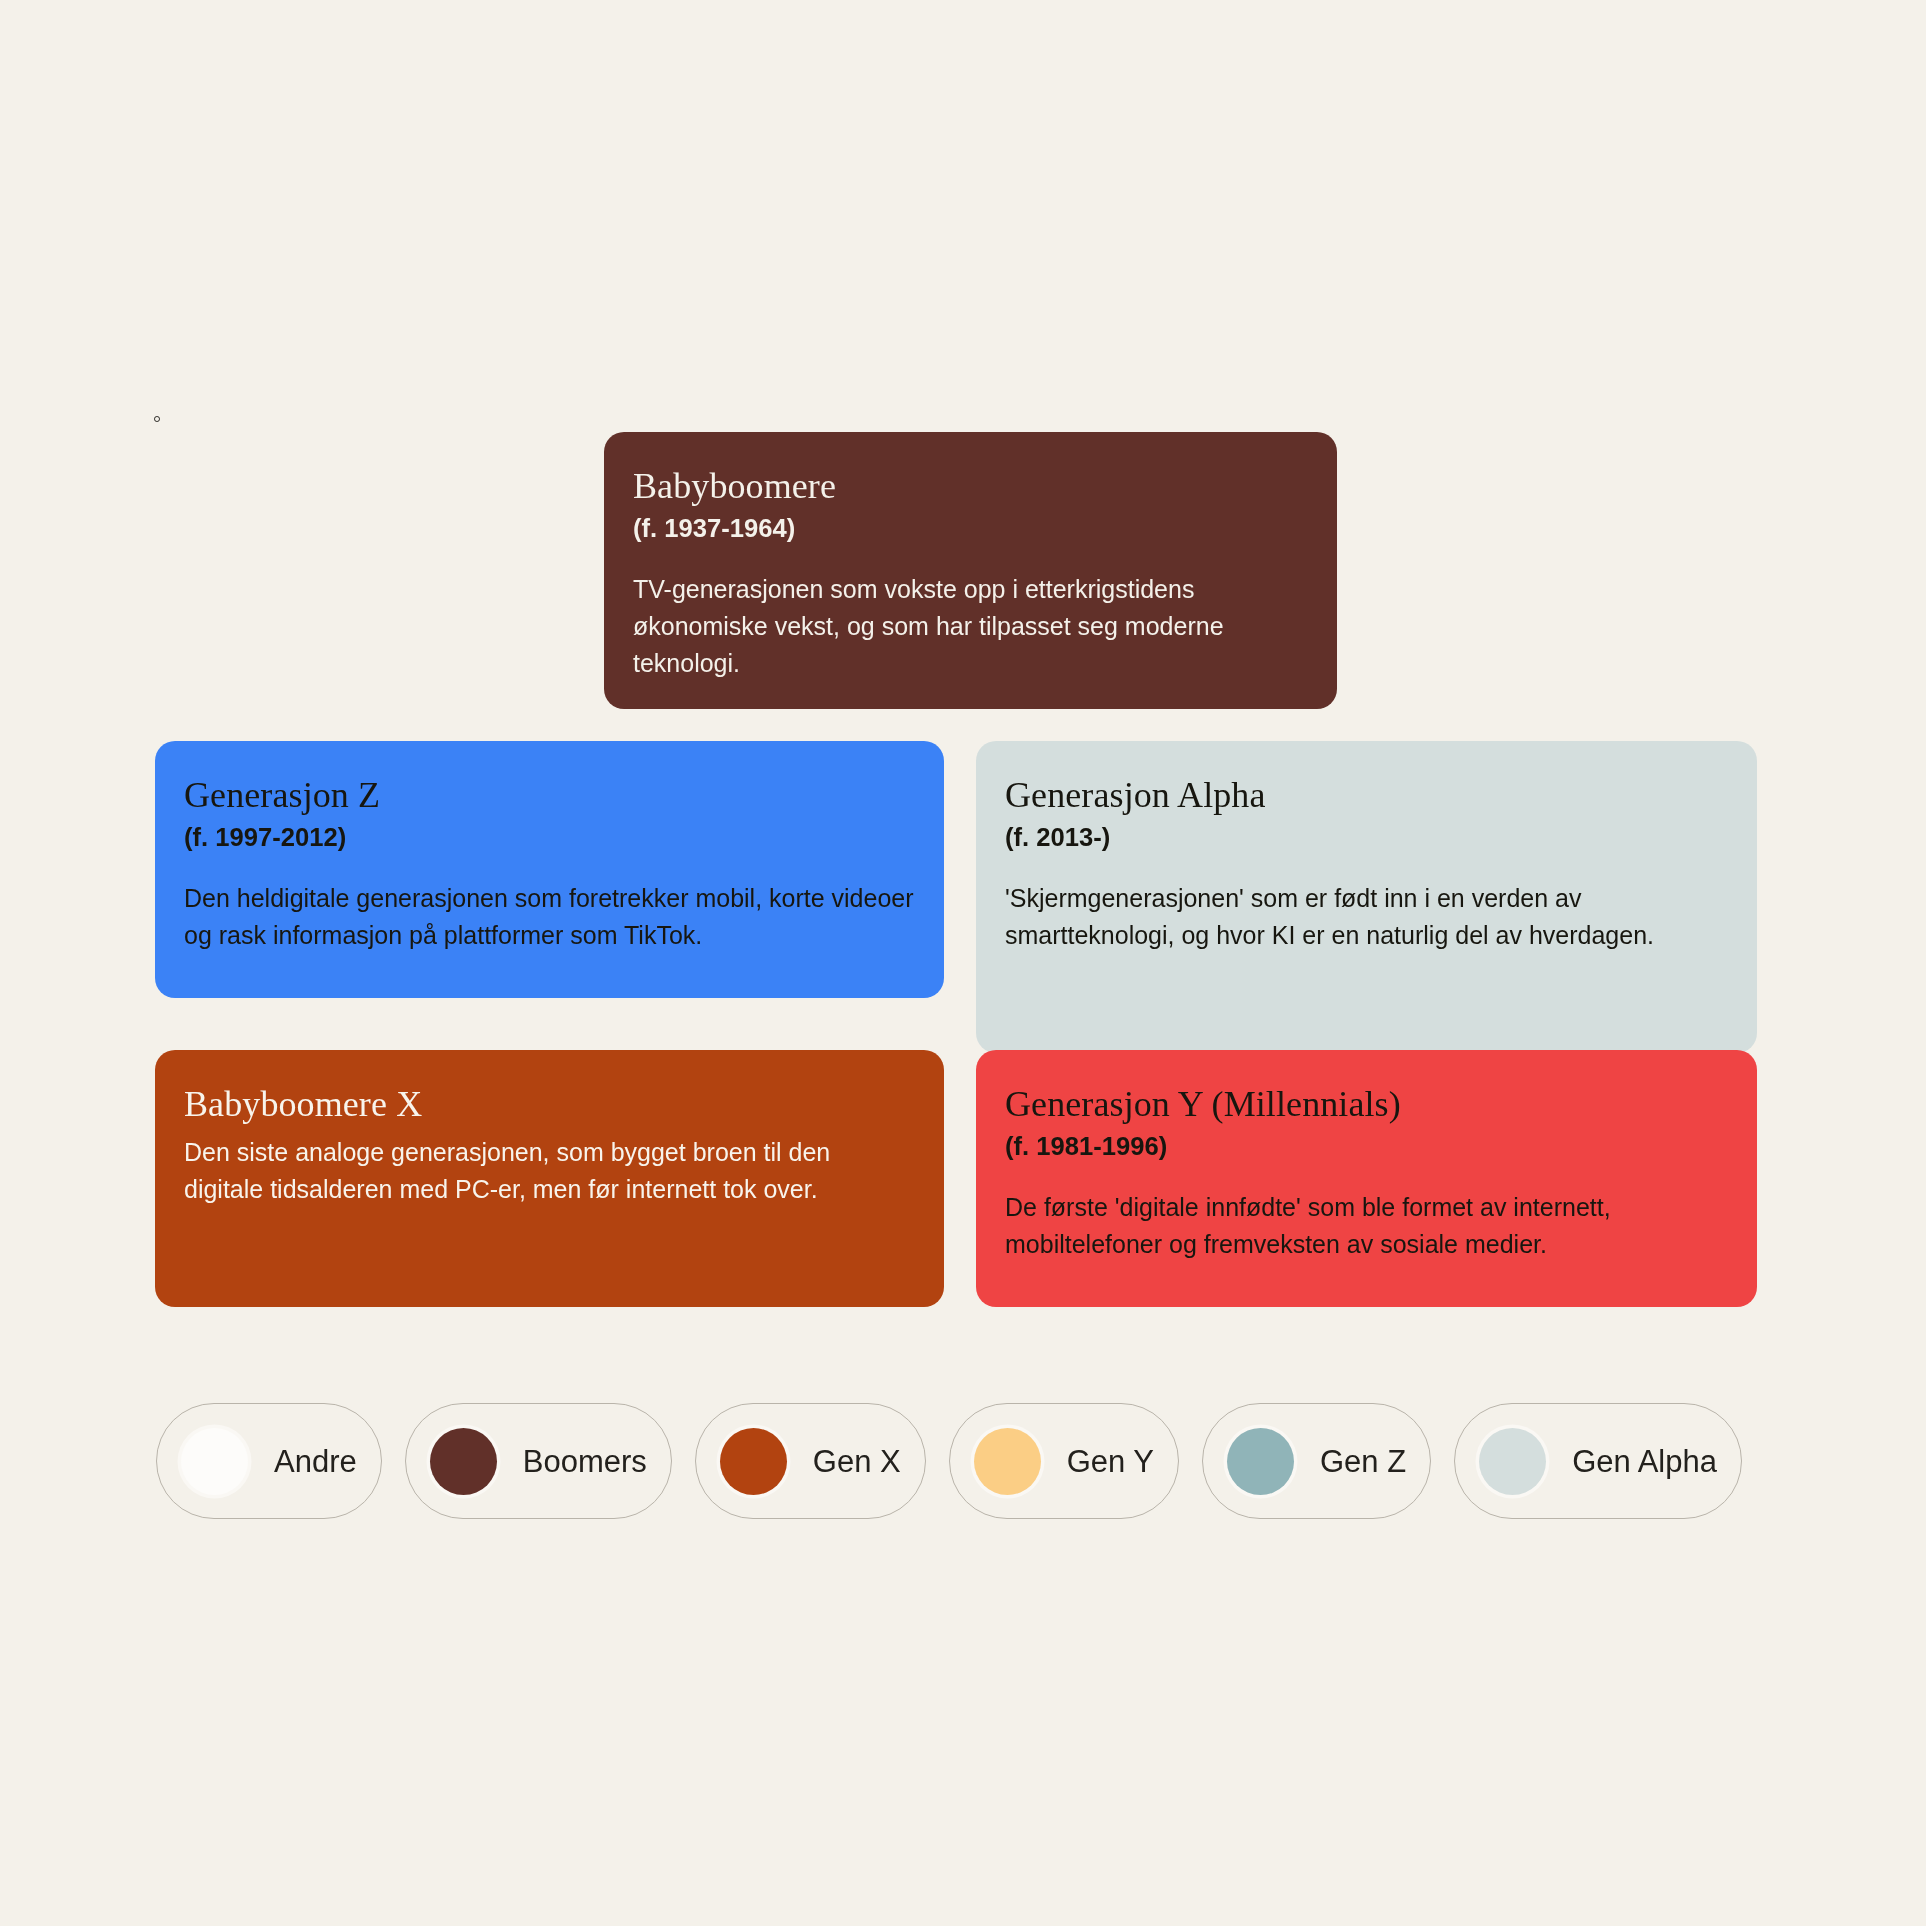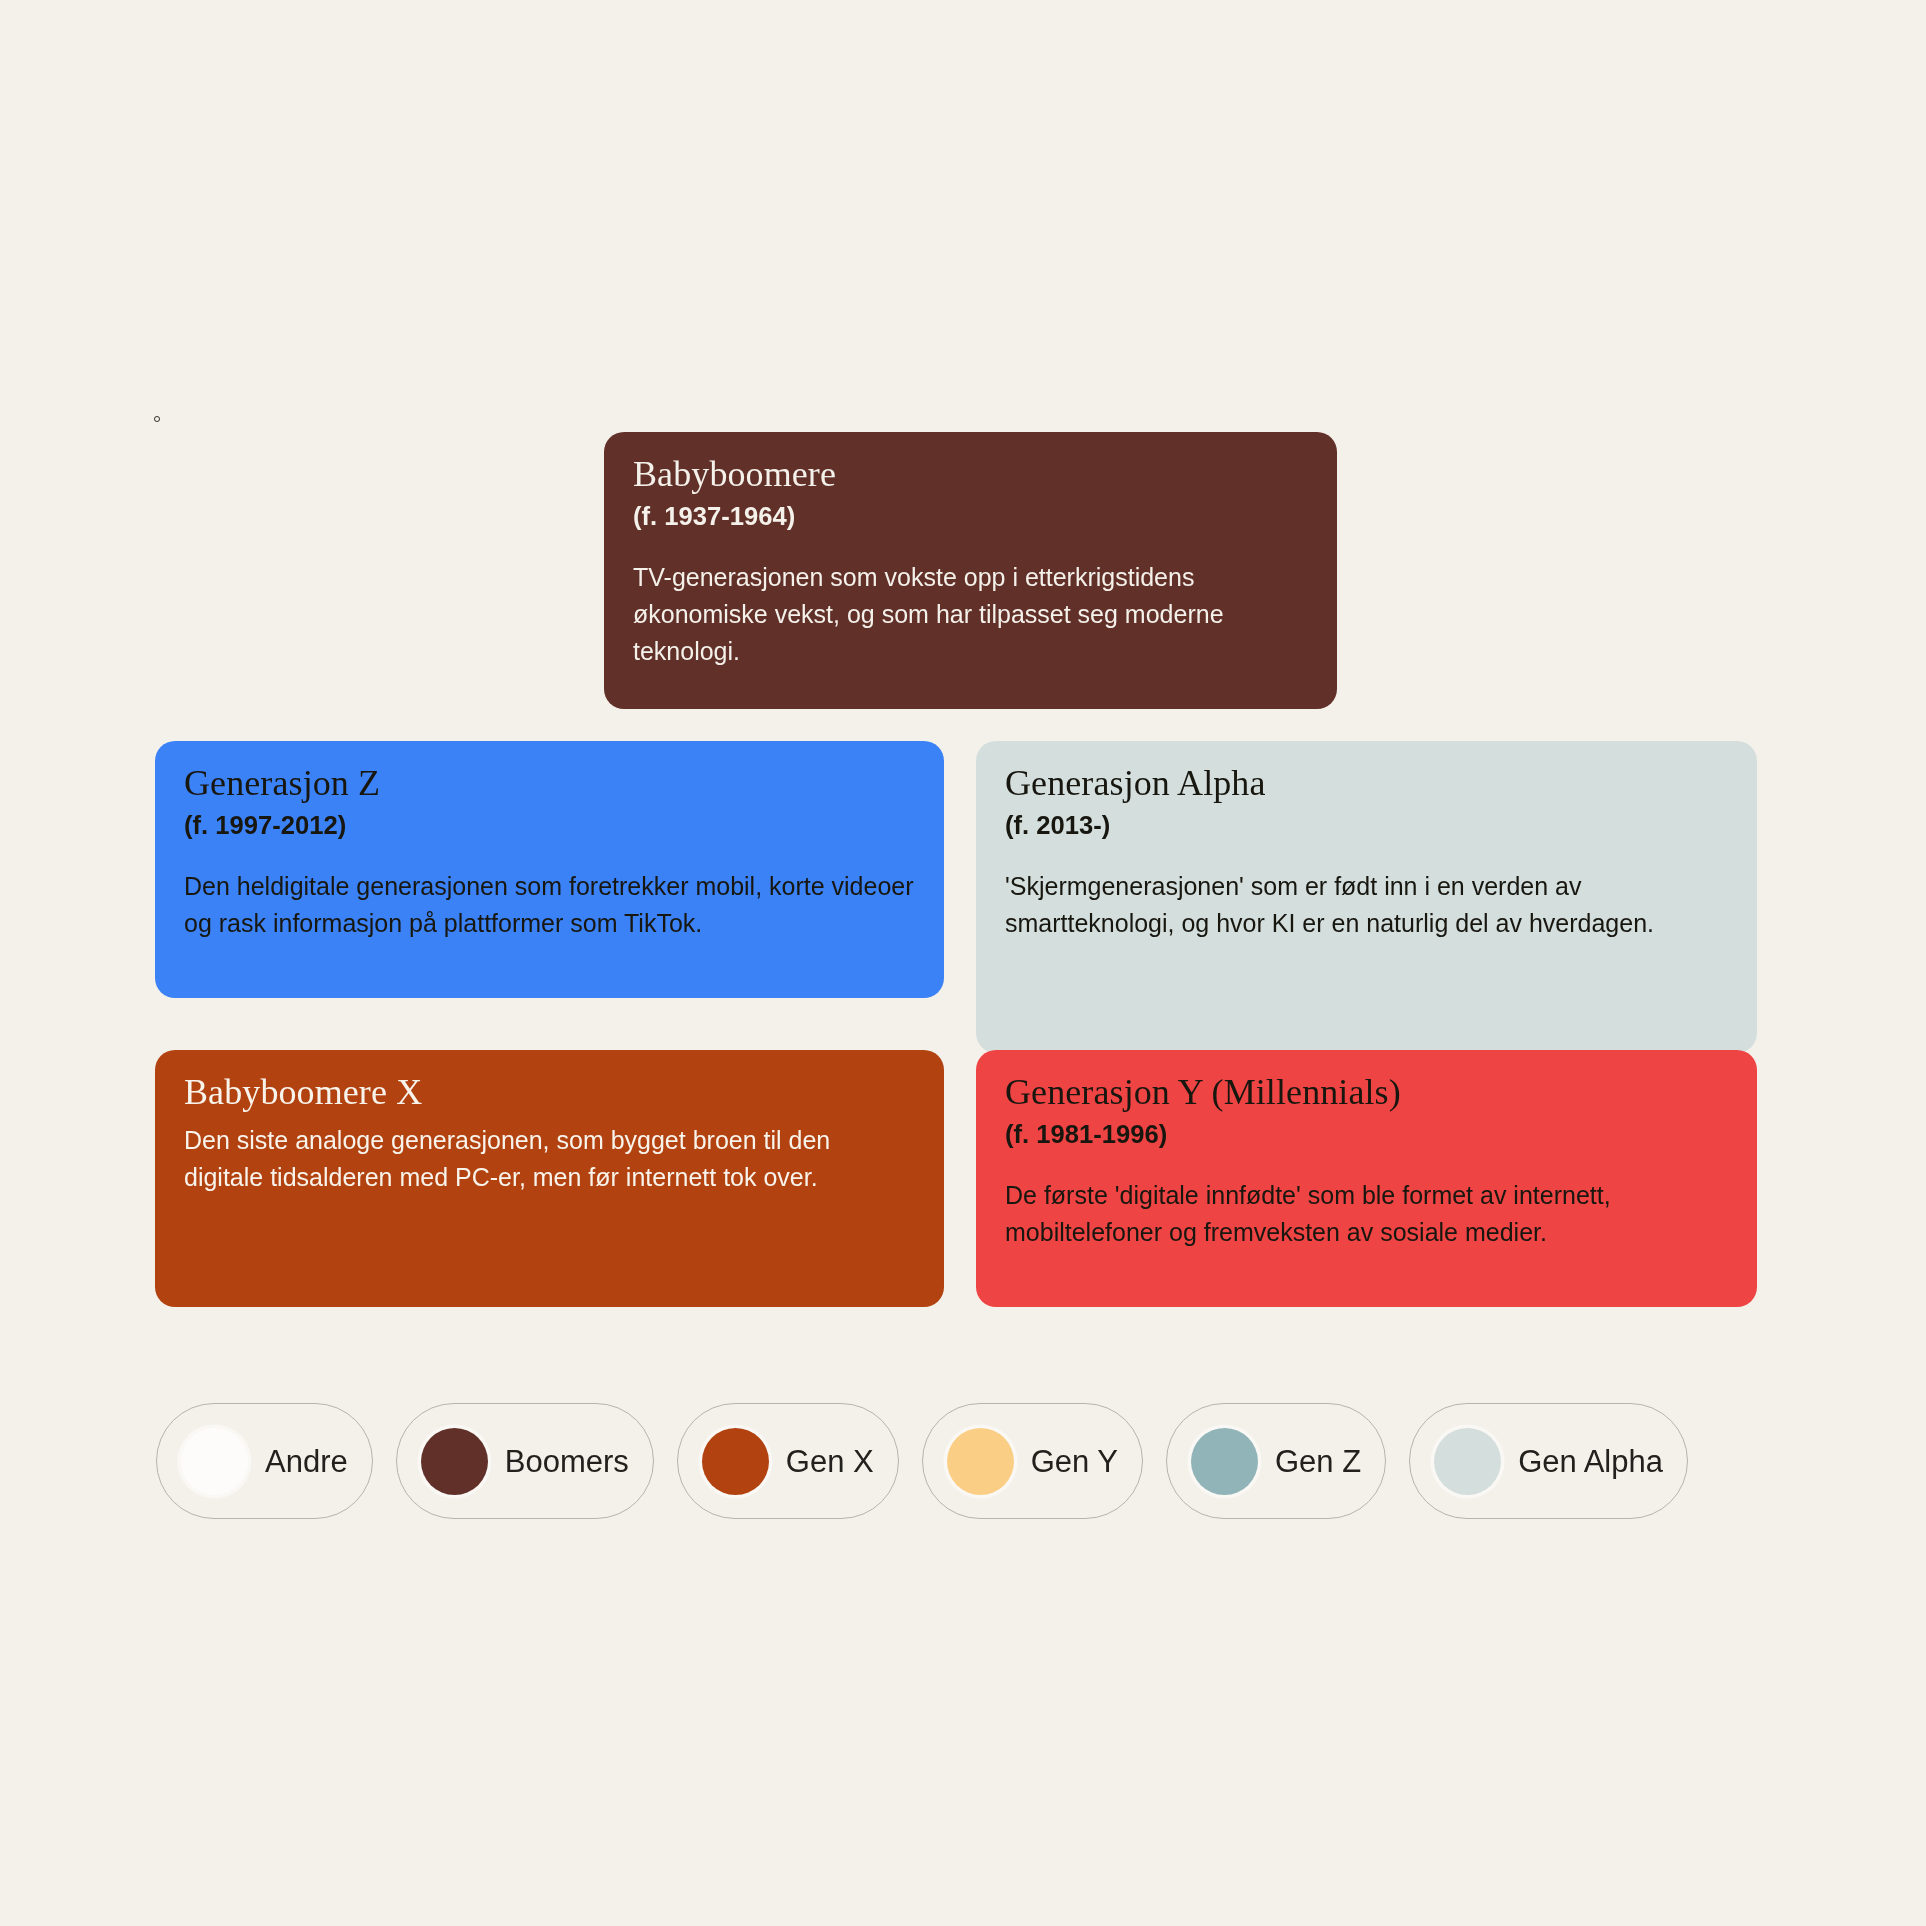--- a/index.html
+++ b/index.html
@@ -25,21 +25,21 @@
     border: 1.9px solid #2b2a26;
     border-radius: 50%;
     box-sizing: border-box;
   }
 
   
   .card {
     position: absolute;
     border-radius: 20px;
     box-sizing: border-box;
-    padding: 24px 29px 0 29px;
+    padding: 36px 29px 0 29px;
     overflow: hidden;
   }
   .card-title {
     font-family: "Liberation Serif", serif;
     font-weight: 400;
     font-size: 36px;
     line-height: 1.0;
     letter-spacing: 0.1px;
     margin: 0 0 11.6px 0;
     white-space: nowrap;
@@ -89,21 +89,21 @@
     top: 1403px;
     display: flex;
     flex-direction: row;
     align-items: center;
     gap: 23px;
   }
   .legend-pill {
     display: flex;
     flex-direction: row;
     align-items: center;
-    gap: 17px;
+    gap: 26px;
     height: 116px;
     padding: 0 24px;
     border: 1.2px solid #b9b4aa;
     border-radius: 58px;
     background: #f4f1ea;
     box-sizing: border-box;
   }
   .legend-swatch {
     width: 67px;
     height: 67px;

